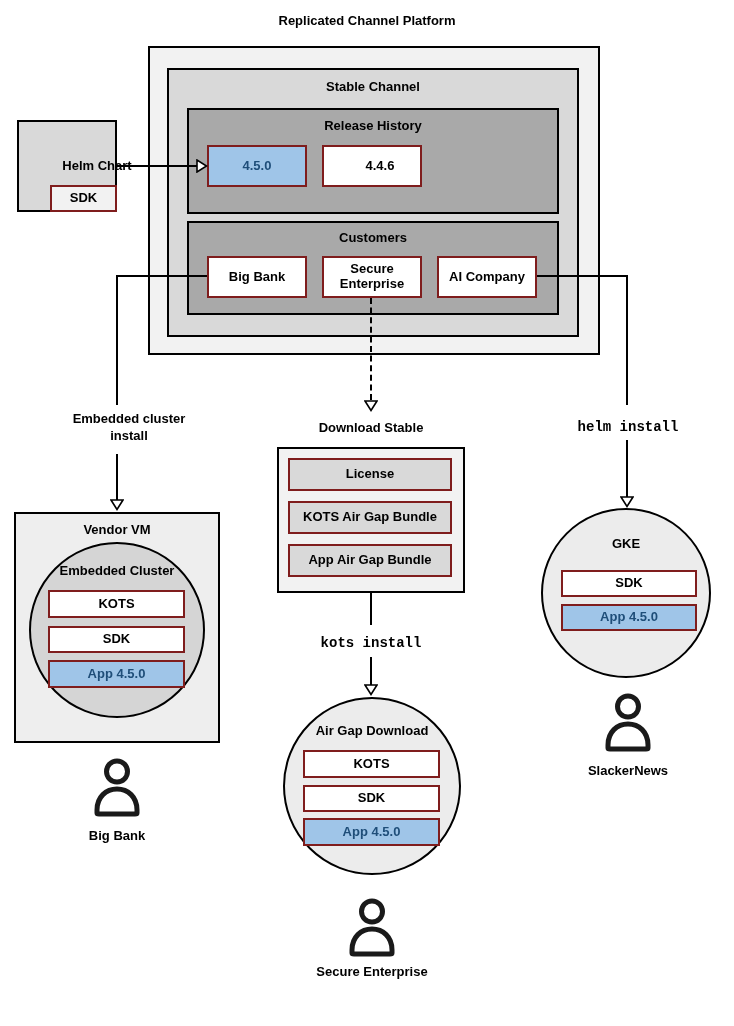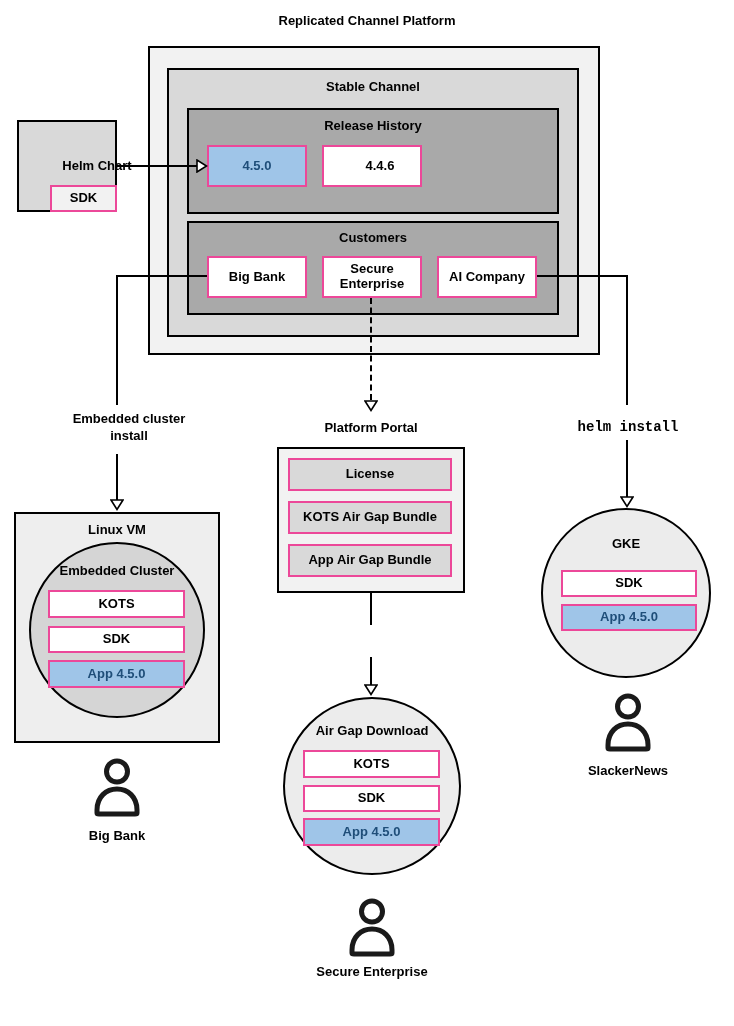--- a/index.html
+++ b/index.html
@@ -13,21 +13,21 @@
   .fill-mid   { background:#d9d9d9; }
   .fill-dark  { background:#a9a9a9; }
   .fill-white { background:#ffffff; }
   .fill-blue  { background:#9fc5e8; border-color:#2e75b6; color:#1f4e79; }
   .circle { position:absolute; box-sizing:border-box; border:2px solid #000; border-radius:50%; }
   .btitle {
     position:absolute; left:0; width:100%; text-align:center;
     font-weight:bold; font-size:13px; line-height:1.15;
   }
   .cell {
-    position:absolute; box-sizing:border-box; border:2px solid #ec4899;
+    position:absolute; box-sizing:border-box; border:2px solid #7f1d1d;
     display:flex; align-items:center; justify-content:center;
     font-weight:bold; font-size:13px; text-align:center; line-height:1.15;
   }
   .flabel { position:absolute; text-align:center; font-weight:bold; font-size:13px; line-height:1.3; }
   .mono { font-family:"Liberation Mono","DejaVu Sans Mono",monospace; font-size:14px; font-weight:bold; }
   .hline, .vline { position:absolute; background:#000; }
   .vdash { position:absolute; width:0; border-left:2px dashed #000; }
   svg { display:block; }
 </style>
 </head>
@@ -68,48 +68,49 @@
 
   <div class="hline" style="left:117px; top:275px; width:90px; height:2px;"></div>
   <div class="vline" style="left:116px; top:275px; width:2px; height:130px;"></div>
   <div class="flabel" style="left:64px; top:411px; width:130px;">Embedded cluster install</div>
   <div class="vline" style="left:116px; top:454px; width:2px; height:46px;"></div>
   <svg class="abs" style="left:110px; top:499px;" width="14" height="12">
     <polygon points="1,1 13,1 7,10.5" fill="#ffffff" stroke="#000" stroke-width="1.6"></polygon>
   </svg>
 
   <div class="box" style="left:14px; top:512px; width:206px; height:231px; background:#eeeeee;">
-    <div class="btitle" style="top:9px;">Linux VM</div>
+    <div class="btitle" style="top:9px;">Vendor VM</div>
   </div>
   <div class="circle" style="left:29px; top:542px; width:176px; height:176px; background:#d5d5d5;">
     <div class="btitle" style="top:20px;">Embedded Cluster</div>
   </div>
   <div class="cell fill-white" style="left:48px; top:590px; width:137px; height:28px;">KOTS</div>
   <div class="cell fill-white" style="left:48px; top:626px; width:137px; height:27px;">SDK</div>
   <div class="cell fill-blue" style="left:48px; top:660px; width:137px; height:28px;">App 4.5.0</div>
 
   <svg class="abs" style="left:90px; top:758px;" width="54" height="60" viewBox="0 0 54 60">
     <circle cx="27" cy="13.5" r="10.5" fill="none" stroke="#1a1a1a" stroke-width="5"></circle>
     <path d="M7 55 v-3 c0,-13 9,-21 20,-21 s20,8 20,21 v3 q0,1 -2,1 h-36 q-2,0 -2,-1 z" fill="none" stroke="#1a1a1a" stroke-width="5" stroke-linejoin="round"></path>
   </svg>
   <div class="flabel" style="left:47px; top:828px; width:140px;">Big Bank</div>
 
   <div class="vdash" style="left:370px; top:298px; height:102px;"></div>
   <svg class="abs" style="left:364px; top:400px;" width="14" height="12">
     <polygon points="1,1 13,1 7,10.5" fill="#ffffff" stroke="#000" stroke-width="1.6"></polygon>
   </svg>
-  <div class="flabel" style="left:271px; top:420px; width:200px;">Platform Portal</div>
+  <div class="flabel" style="left:271px; top:420px; width:200px;">Download Stable</div>
 
   <div class="box fill-light" style="left:277px; top:447px; width:188px; height:146px;">
     <div class="cell fill-mid" style="left:9px; top:9px; width:164px; height:33px;">License</div>
     <div class="cell fill-mid" style="left:9px; top:95px; width:164px; height:33px;">App Air Gap Bundle</div>
     <div class="cell fill-mid" style="left:9px; top:52px; width:164px; height:33px;">KOTS Air Gap Bundle</div>
   </div>
 
   <div class="vline" style="left:370px; top:593px; width:2px; height:32px;"></div>
+  <div class="flabel mono" style="left:271px; top:634px; width:200px;">kots install</div>
   <div class="vline" style="left:370px; top:657px; width:2px; height:28px;"></div>
   <svg class="abs" style="left:364px; top:684px;" width="14" height="12">
     <polygon points="1,1 13,1 7,10.5" fill="#ffffff" stroke="#000" stroke-width="1.6"></polygon>
   </svg>
 
   <div class="circle" style="left:283px; top:697px; width:178px; height:178px; background:#ececec;">
     <div class="btitle" style="top:25px;">Air Gap Download</div>
   </div>
   <div class="cell fill-white" style="left:303px; top:750px; width:137px; height:28px;">KOTS</div>
   <div class="cell fill-white" style="left:303px; top:785px; width:137px; height:27px;">SDK</div>

